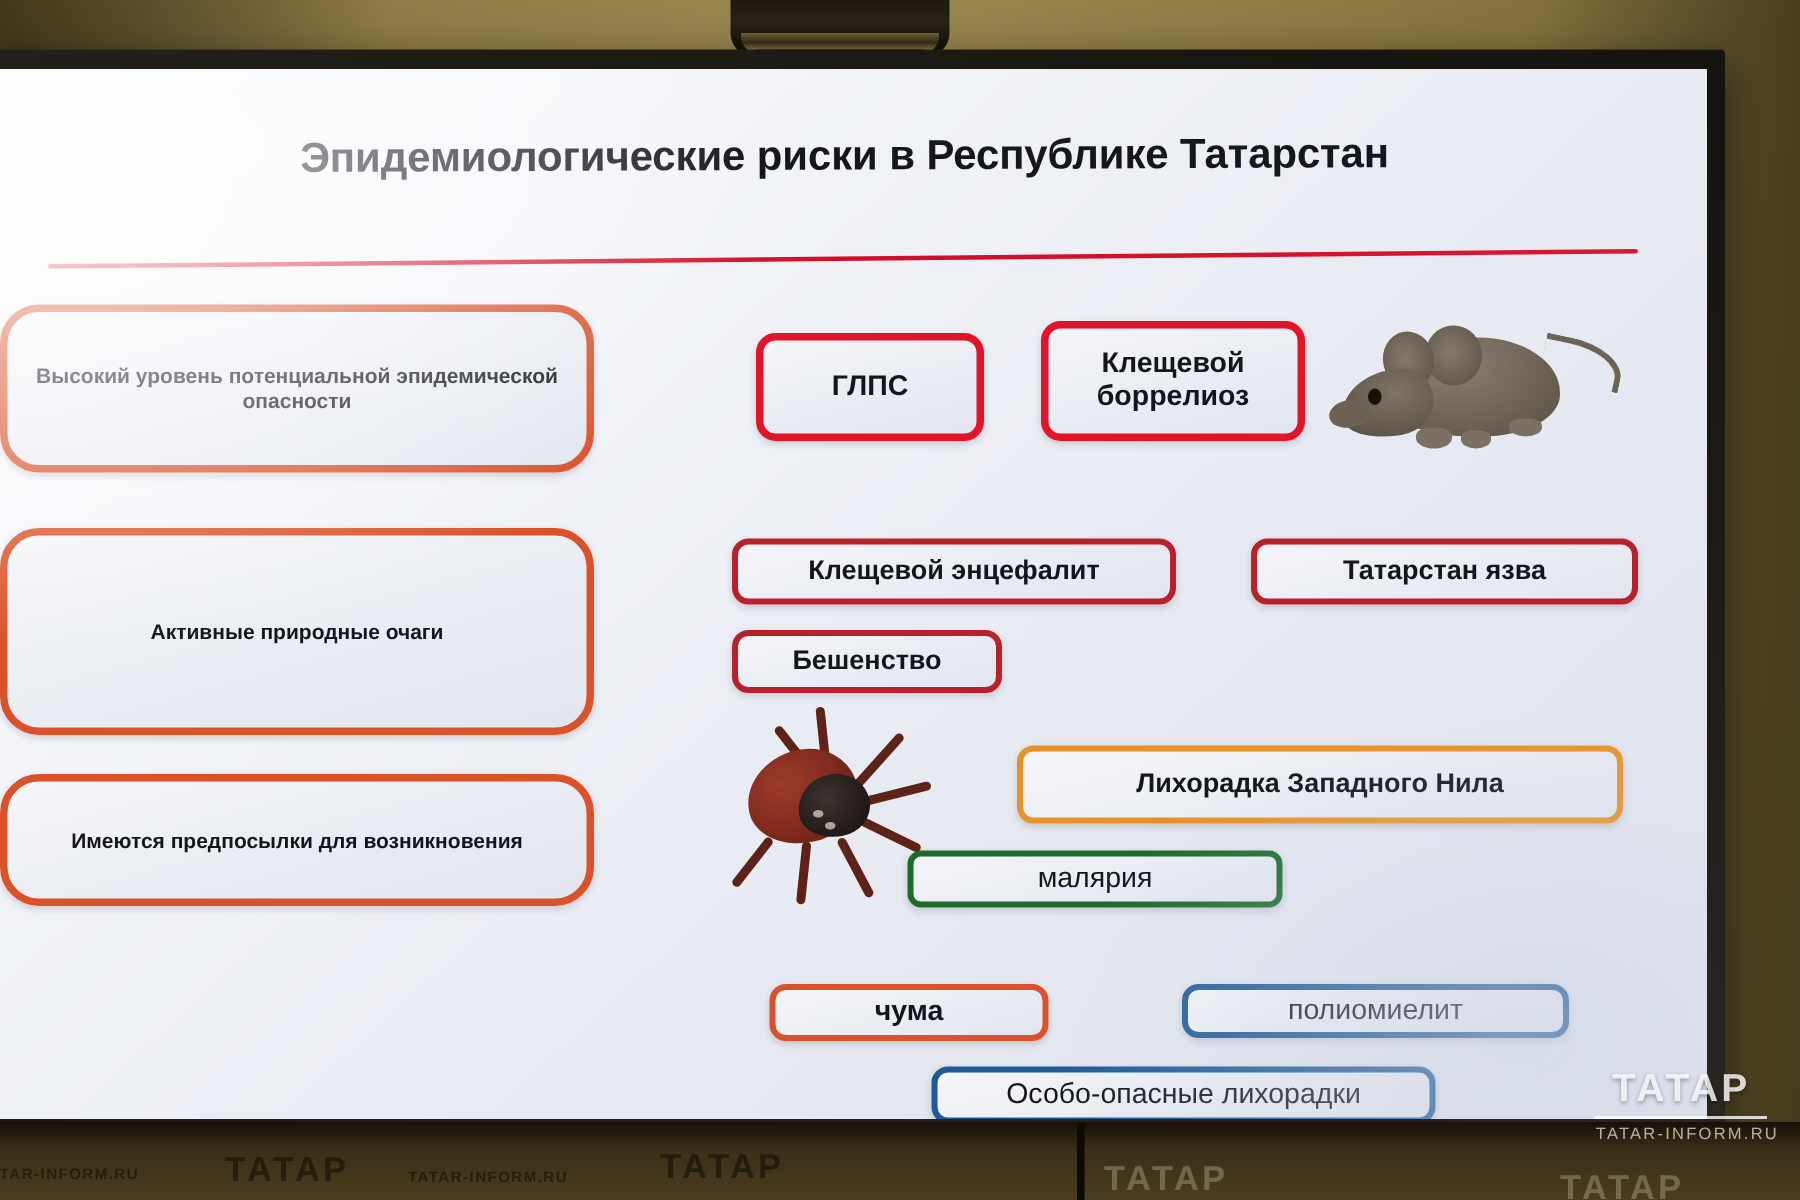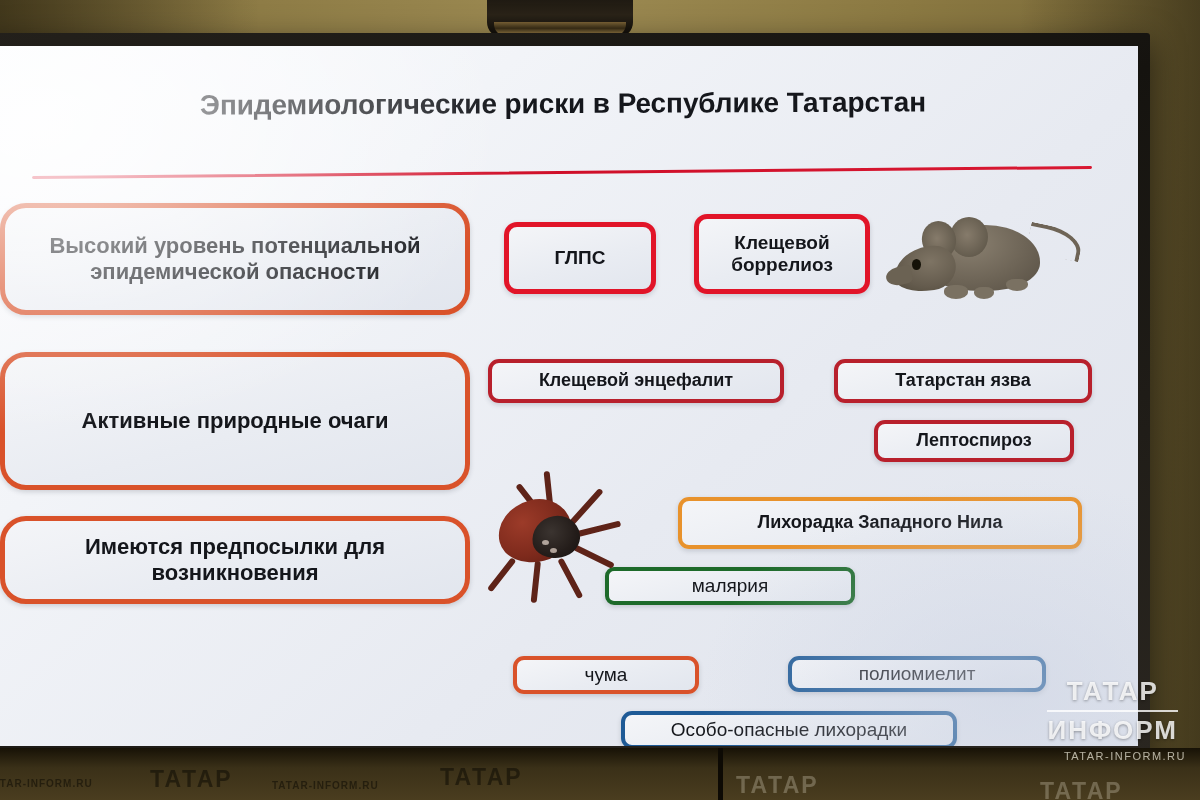--- a/index.html
+++ b/index.html
@@ -138,24 +138,24 @@
     font-weight: bold;
     line-height: 1.18;
     box-shadow: 0 2px 5px rgba(40,45,60,0.18);
   }
 
   
   .left-box {
     border-width: 5px;
     border-color: #d9522a;
     border-radius: 26px;
-    font-size: 22px;
+    font-size: 14px;
     padding: 6px 14px;
     left: 12px;
-    width: 470px;
+    width: 396px;
   }
   #lb1 { top: 157px;  height: 112px; }
   #lb2 { top: 306px;  height: 138px; }
   #lb3 { top: 470px;  height: 88px;  }
   #lb4 { top: 596px;  height: 88px;  }
 
   
   .pill { font-size: 18px; padding: 4px 12px; }
 
   .pill-red      { border-width: 5px; border-color: #e11428; border-radius: 13px; }
@@ -173,21 +173,21 @@
 
   #p-besh   { left: 500px; top: 374px; width: 180px; height: 42px; }
   #p-tulya  { left: 696px; top: 374px; width: 176px; height: 42px; }
   #p-lepto  { left: 886px; top: 374px; width: 200px; height: 42px; }
 
   #p-wnv    { left: 690px; top: 451px; width: 404px; height: 52px; }
   #p-malar  { left: 617px; top: 521px; width: 250px; height: 38px;
               font-weight: normal; font-size: 19px; }
 
   #p-chuma  { left: 525px; top: 610px; width: 186px; height: 38px;
-              font-weight: normal; font-size: 19px; }
+              font-weight: bold; font-size: 19px; }
   #p-polio  { left: 800px; top: 610px; width: 258px; height: 36px;
               font-weight: normal; font-size: 19px; }
   #p-ooflev { left: 633px; top: 665px; width: 336px; height: 38px;
               font-weight: normal; font-size: 19px; }
 
   
   .mouse {
     position: absolute;
     left: 900px; top: 163px;
     width: 188px; height: 104px;
@@ -352,21 +352,21 @@
 
       <div class="box left-box" id="lb1">Высокий уровень потенциальной эпидемической опасности</div>
       <div class="box left-box" id="lb2">Активные природные очаги</div>
       <div class="box left-box" id="lb3">Имеются предпосылки для возникновения</div>
 
       <div class="box pill pill-red" id="p-glps">ГЛПС</div>
       <div class="box pill pill-darkred" id="p-ence">Клещевой энцефалит</div>
 
       <div class="box pill pill-red" id="p-borrel">Клещевой боррелиоз</div>
       <div class="box pill pill-darkred" id="p-sibir">Татарстан язва</div>
-      <div class="box pill pill-darkred" id="p-lepto">Лептоспироз</div>
+      <div class="box pill pill-darkred" id="p-besh">Бешенство</div>
 
       <div class="box pill pill-orange" id="p-wnv">Лихорадка Западного Нила</div>
       <div class="box pill pill-green" id="p-malar">малярия</div>
 
       <div class="box pill pill-orange2" id="p-chuma">чума</div>
       <div class="box pill pill-blue" id="p-polio">полиомиелит</div>
       <div class="box pill pill-blue" id="p-ooflev">Особо-опасные лихорадки</div>
 
       <div class="mouse">
         <div class="mouse-tail"></div>
@@ -397,21 +397,20 @@
       </div>
 
       <div class="glare"></div>
       <div class="glare2"></div>
     </div>
   </div>
 
   <div class="wm-main">
     <div class="l1">ТАТАР</div>
     <div class="rule"></div>
-    <div class="l2">ИНФОРМ</div>
     <div class="l3">TATAR-INFORM.RU</div>
   </div>
 
   <div class="bottom-strip">
     <div class="strip-panel-div"></div>
     <div class="strip-wm small" style="left:-14px; top:30px;">TATAR-INFORM.RU</div>
     <div class="strip-wm big" style="left:150px; top:18px;">ТАТАР</div>
     <div class="strip-wm small" style="left:272px; top:32px;">TATAR-INFORM.RU</div>
     <div class="strip-wm big" style="left:440px; top:16px;">ТАТАР</div>
     <div class="strip-wm big" style="left:736px; top:24px; color:rgba(225,218,200,0.30);">ТАТАР</div>

